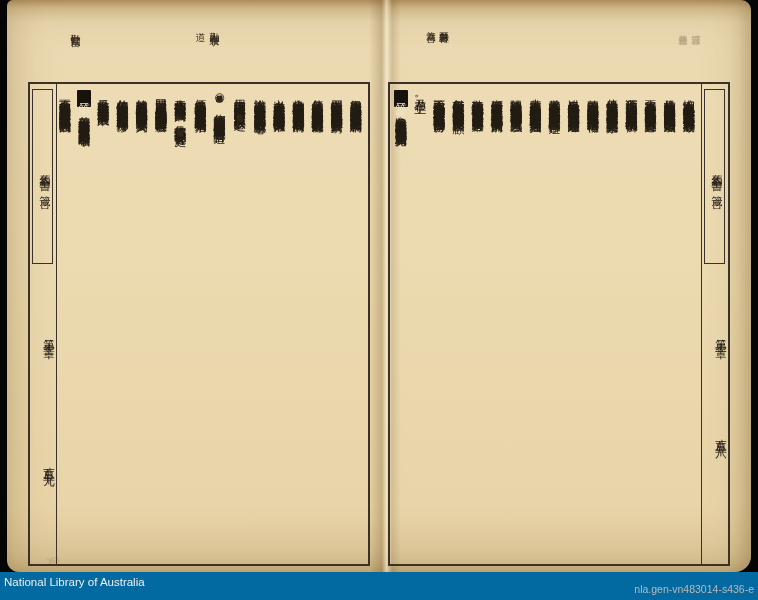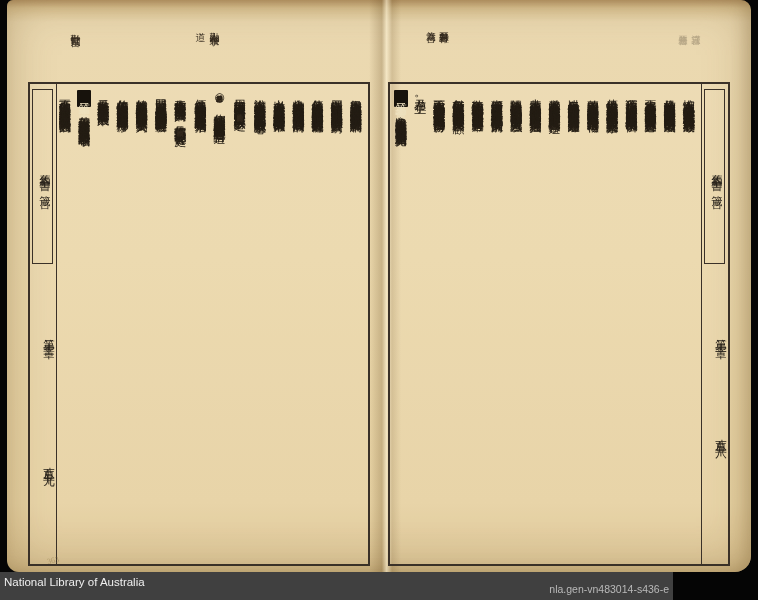--- a/index.html
+++ b/index.html
@@ -30,21 +30,21 @@
   .mpage-right{top:346px;}
   .page-body{flex:1;writing-mode:vertical-rl;text-orientation:upright;overflow:hidden;
              padding:6px 3px;font-size:12px;line-height:19.2px;letter-spacing:.6px;color:#241d14;}
   .col{height:468px;overflow:hidden;}
   .chapbox{background:#17120c;color:#eee1bf;padding:4px 1px 5px;font-size:11.5px;letter-spacing:1.6px;
            border-radius:1px;display:inline;}
   .smallnote{font-size:6.5px;letter-spacing:0;color:#33291d;}
   .slip{position:absolute;display:flex;flex-direction:row-reverse;color:#33291d;}
   .slip .scol{writing-mode:vertical-rl;text-orientation:upright;}
   .slip-ghost{opacity:.28;filter:blur(.4px);}
-  .bottombar{position:absolute;left:0;top:572px;width:673px;height:28px;background:#404040;
+  .bottombar{position:absolute;left:0;top:572px;width:758px;height:28px;background:#0369a1;
              font-family:"Liberation Sans","DejaVu Sans",sans-serif;}
   .bb-left{position:absolute;left:4px;top:4px;font-size:11.5px;color:#efefef;}
   .bb-right{position:absolute;right:4px;top:11px;font-size:10.5px;color:#b9b9b9;}
   .smudge{position:absolute;left:40px;top:556px;font-size:8px;color:#9a8354;opacity:.6;transform:rotate(-12deg);}
 </style>
 </head>
 <body>
 
 <div id="canvas">
   <div class="paper">

